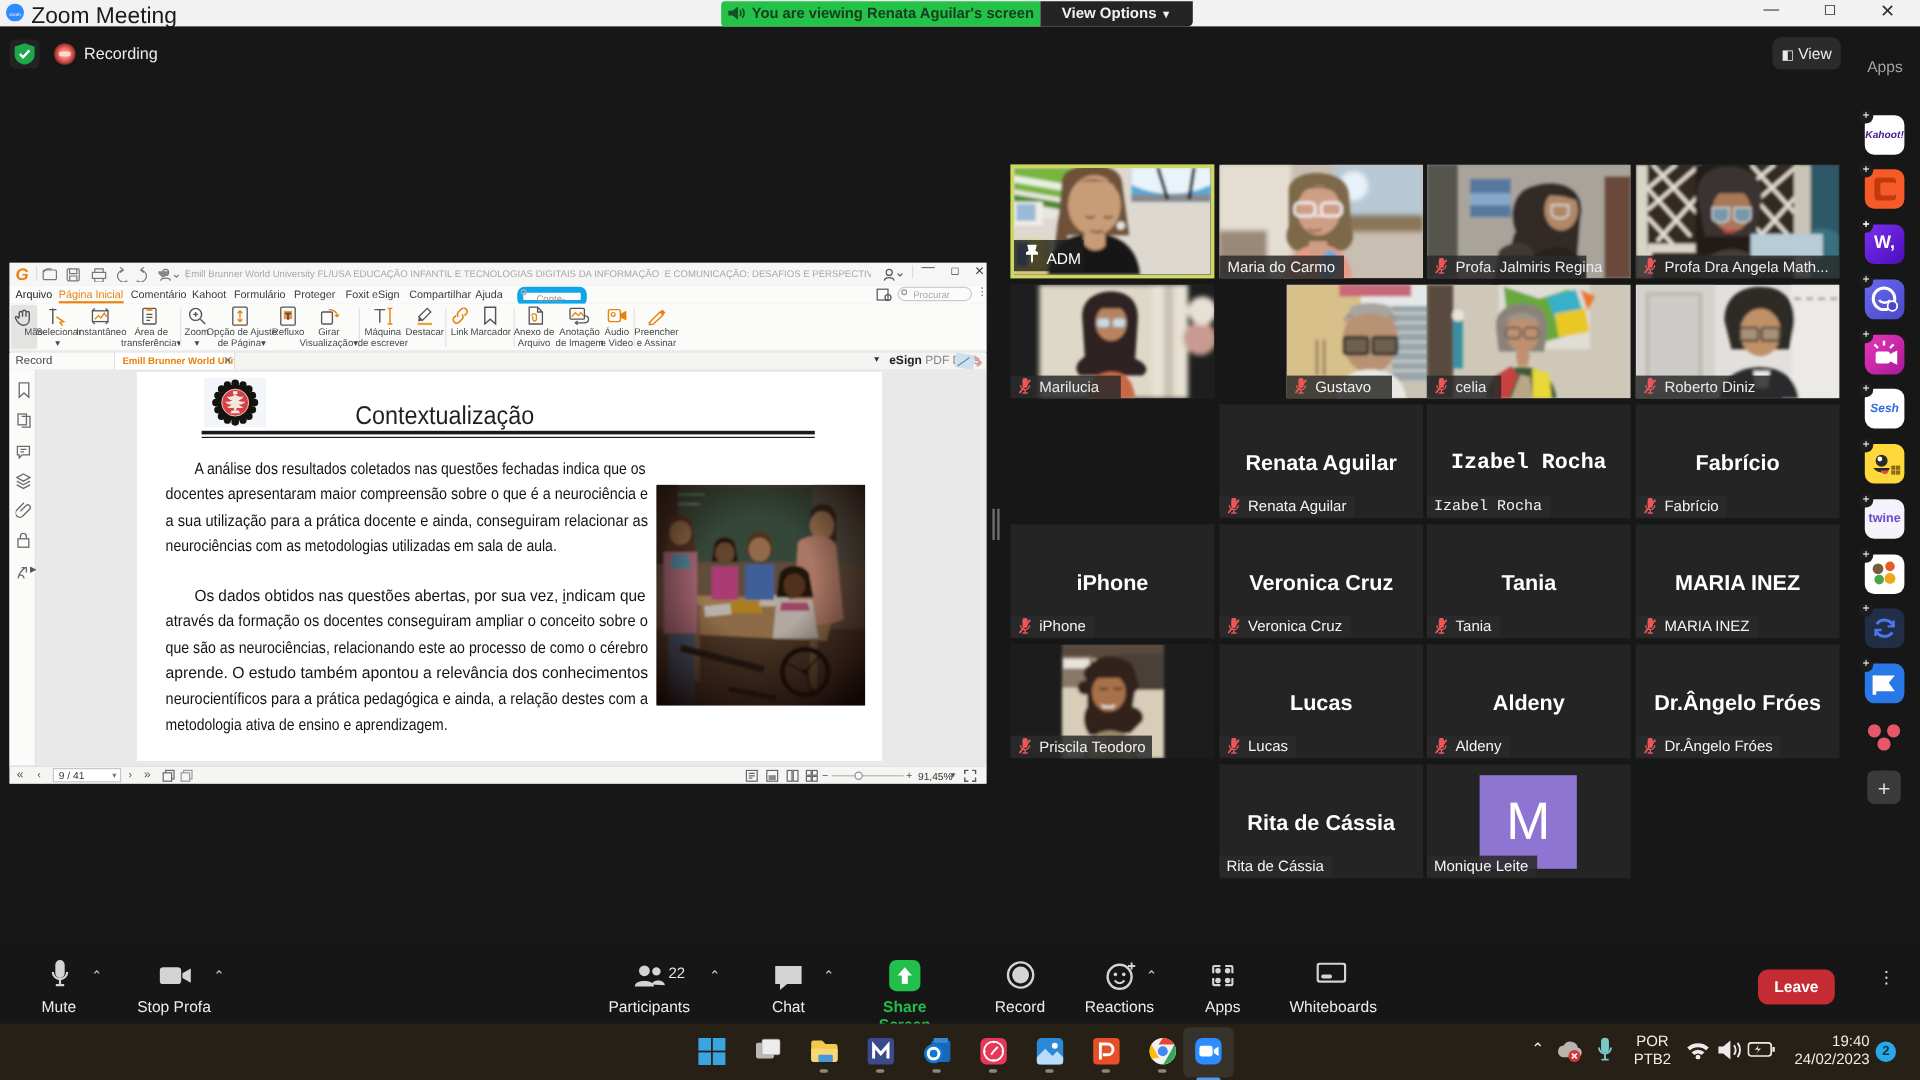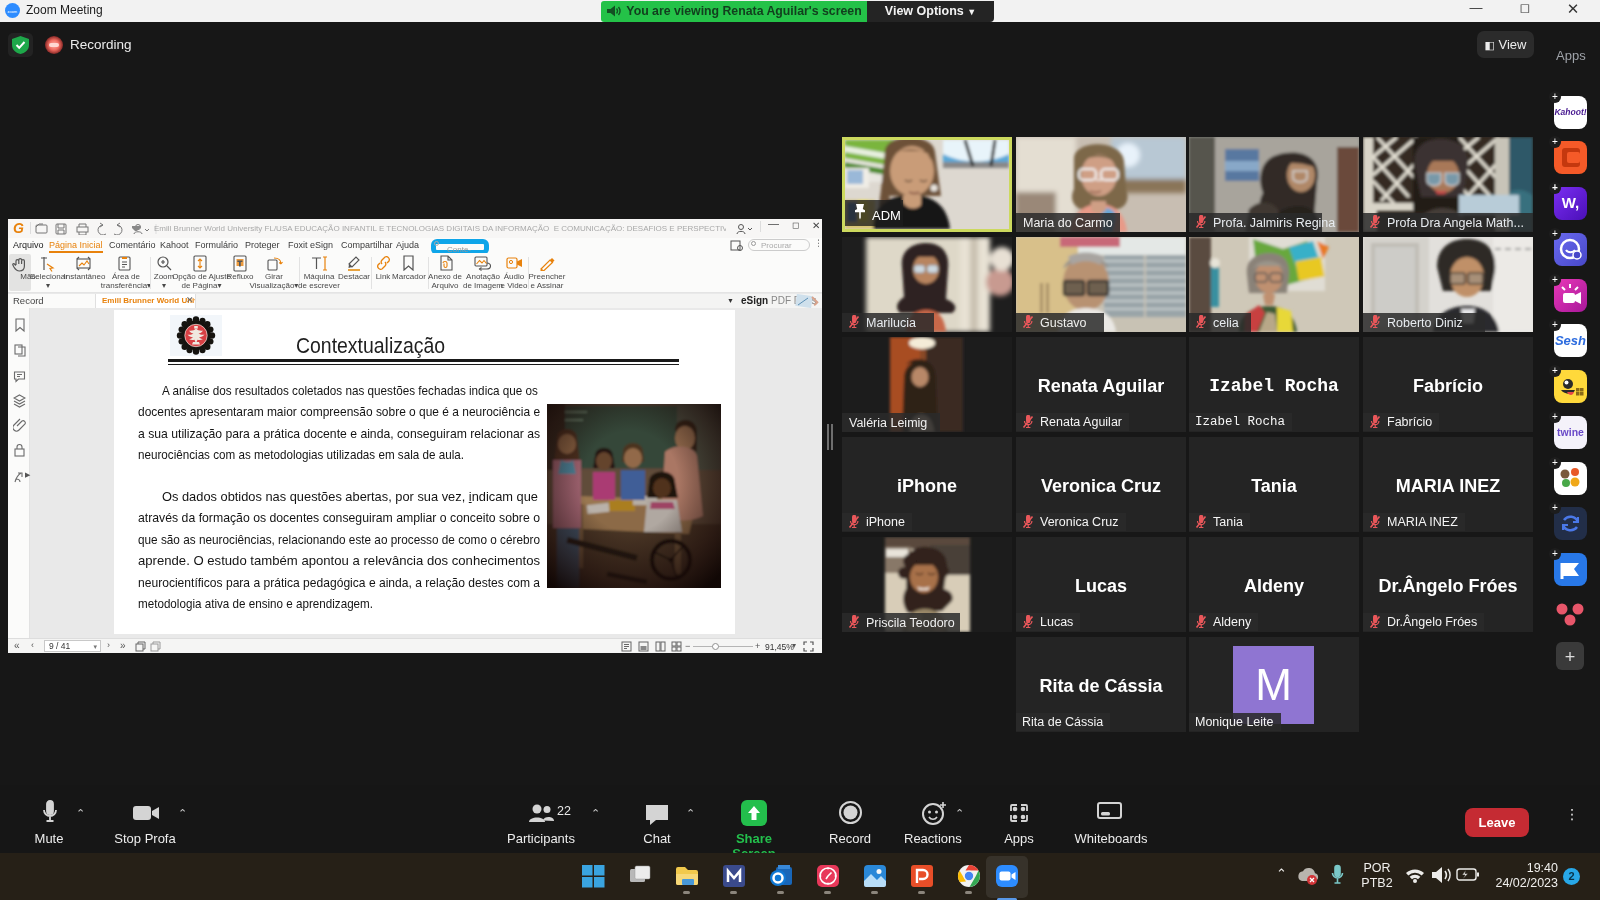--- a/index.html
+++ b/index.html
@@ -3,21 +3,21 @@
 <meta charset="utf-8">
 <style>
   * { margin:0; padding:0; box-sizing:border-box; }
   html,body { width:1600px; height:900px; overflow:hidden; background:#171717;
     font-family:"Liberation Sans", sans-serif; }
   .abs { position:absolute; }
   #stage { position:relative; width:1600px; height:900px; background:#171717; }
 
   
   #titlebar { left:0; top:0; width:1600px; height:22px; background:#f2f2f2; }
-  #titlebar .ttext { left:26px; top:3px; font-size:12px; color:#1a1a1a; }
+  #titlebar .ttext { left:26px; top:3px; font-size:19px; color:#1a1a1a; }
   #banner { left:601px; top:1px; width:266px; height:21px; background:#24c248;
     border-radius:3px 0 0 3px; color:#12401e; font-weight:bold; font-size:12.3px;
     line-height:21px; text-align:center; white-space:nowrap; overflow:hidden; }
   #viewopt { left:867px; top:1px; width:127px; height:21px; background:#242424;
     border-radius:0 0 4px 0; color:#f2f2f2; font-weight:bold; font-size:12.5px;
     line-height:21px; text-align:center; }
   .wctl { top:0px; width:14px; height:20px; color:#333; font-size:13px; text-align:center; }
   .viewbtn { left:1477px; top:31px; width:57px; height:27px; background:#2b2b2b;
     border-radius:7px; color:#ececec; font-size:13px; line-height:27px; text-align:center; }
 
@@ -604,21 +604,21 @@
         <path d="M64 95 c0-16 10-22 20-22 c12 0 18 6 20 22 z" fill="#c86848"></path>
       </g>
       <rect x="0" y="76" width="92" height="19" fill="rgba(42,42,42,0.85)"></rect>
       <svg x="5" y="78">
           <use href="#mic"></use>
         </svg>
       <text x="24" y="90" font-size="12.5" fill="#e8ecf0" font-family="Liberation Sans">Marilucia</text>
     </svg>
   </div>
 
-  <div class="tile" style="left:1016px;top:237px;">
+  <div class="tile" style="left:1072px;top:237px;">
     <svg width="170" height="95" viewBox="0 0 170 95">
       <rect width="170" height="95" fill="#c8c2b4"></rect>
       <g filter="url(#vb)">
         <rect x="0" y="0" width="66" height="95" fill="#d8c08a"></rect>
         <rect x="24" y="46" width="3" height="30" fill="#a89068"></rect>
         <rect x="30" y="46" width="3" height="30" fill="#a89068"></rect>
         <rect x="62" y="0" width="108" height="18" fill="#e4e8e6"></rect>
         <g fill="#9aa4a8">
             <rect x="88" y="18" width="40" height="62"></rect>
             <rect x="130" y="18" width="40" height="62"></rect>
@@ -696,37 +696,20 @@
         <path d="M98 72 h14 l-2 14 h-10 z" fill="#e8e8ea"></path>
       </g>
       <rect x="0" y="76" width="122" height="19" fill="rgba(42,42,42,0.85)"></rect>
       <svg x="5" y="78">
           <use href="#mic"></use>
         </svg>
       <text x="24" y="90" font-size="12.5" fill="#e8ecf0" font-family="Liberation Sans">Roberto Diniz</text>
     </svg>
   </div>
 
-  <div class="tile" style="left:842px;top:337px;">
-    <svg width="170" height="95" viewBox="0 0 170 95">
-      <rect width="170" height="95" fill="#1c1c1c"></rect>
-      <g filter="url(#vb)">
-        <rect x="48" y="0" width="73" height="95" fill="#8a4a28"></rect>
-        <rect x="48" y="0" width="30" height="95" fill="#a84e22"></rect>
-        <rect x="84" y="0" width="37" height="95" fill="#3a2a22"></rect>
-        <ellipse cx="80" cy="6" rx="13" ry="6" fill="#f4ecd8"></ellipse>
-        <path d="M62 42 c0-14 10-18 17-18 c9 0 15 6 15 16 l2 55 h-36 z" fill="#2e2018"></path>
-        <ellipse cx="78" cy="40" rx="8.5" ry="10" fill="#b88868"></ellipse>
-        <path d="M64 28 c4-8 24-8 26 2 l-3-4 h-20 z" fill="#2e2018"></path>
-        <path d="M68 95 c0-12 5-17 11-17 c7 0 11 5 13 17 z" fill="#c8b09a"></path>
-      </g>
-      <rect x="0" y="76" width="98px" height="19" fill="rgba(42,42,42,0.85)"></rect>
-      <text x="7" y="90" font-size="12.5" fill="#f0f0f0" font-family="Liberation Sans">Valéria Leimig</text>
-    </svg>
-  </div>
   <div class="tile" style="left:1016px;top:337px;">
     <div class="cname">Renata Aguilar</div>
     <div class="vname hasmic">Renata Aguilar</div>
     <svg class="micico">
         <use href="#mic"></use>
       </svg>
   </div>
   <div class="tile" style="left:1189px;top:337px;font-family:Liberation Mono, monospace;">
     <div class="cname">Izabel Rocha</div>
     <div class="vname">Izabel Rocha</div>
@@ -852,21 +835,21 @@
           <circle cx="23" cy="22" r="4" fill="#4848c8" stroke="#fff" stroke-width="1.5"></circle>
         </svg><div class="appbadge">+</div></div>
     <div class="appico" style="top:257px;background:linear-gradient(135deg,#e838b8,#a8189a);"><svg width="33" height="33">
           <g stroke="#fff" stroke-width="2">
             <path d="M8 8 l3 3 M16 5 v4 M24 8 l-3 3"></path>
           </g>
           <rect x="9" y="14" width="12" height="10" rx="2" fill="#fff"></rect>
           <path d="M21 16 l6-3 v12 l-6-3z" fill="#fff"></path>
         </svg><div class="appbadge">+</div></div>
     <div class="appico" style="top:302px;background:#fff;">
-        <div style="color:#2d6cdf;font-weight:bold;font-style:italic;font-size:13px;text-align:center;line-height:33px;">Sesh</div>
+        <div style="color:#2d6cdf;font-weight:bold;font-style:italic;font-size:10px;text-align:center;line-height:33px;">Sesh</div>
         <div class="appbadge">+</div>
       </div>
     <div class="appico" style="top:348px;background:#ffd93b;"><svg width="33" height="33">
           <circle cx="14" cy="14" r="5" fill="#2a2a2a"></circle>
           <circle cx="12.5" cy="12.5" r="2" fill="#fff"></circle>
           <path d="M7 20 c4 5 12 5 14 0 z" fill="#2a2a2a"></path>
           <path d="M13 22 c2 4 6 4 7 0z" fill="#e84848"></path>
           <g fill="#8a6a18">
             <rect x="22" y="18" width="3.5" height="3.5"></rect>
             <rect x="26" y="18" width="3.5" height="3.5"></rect>

